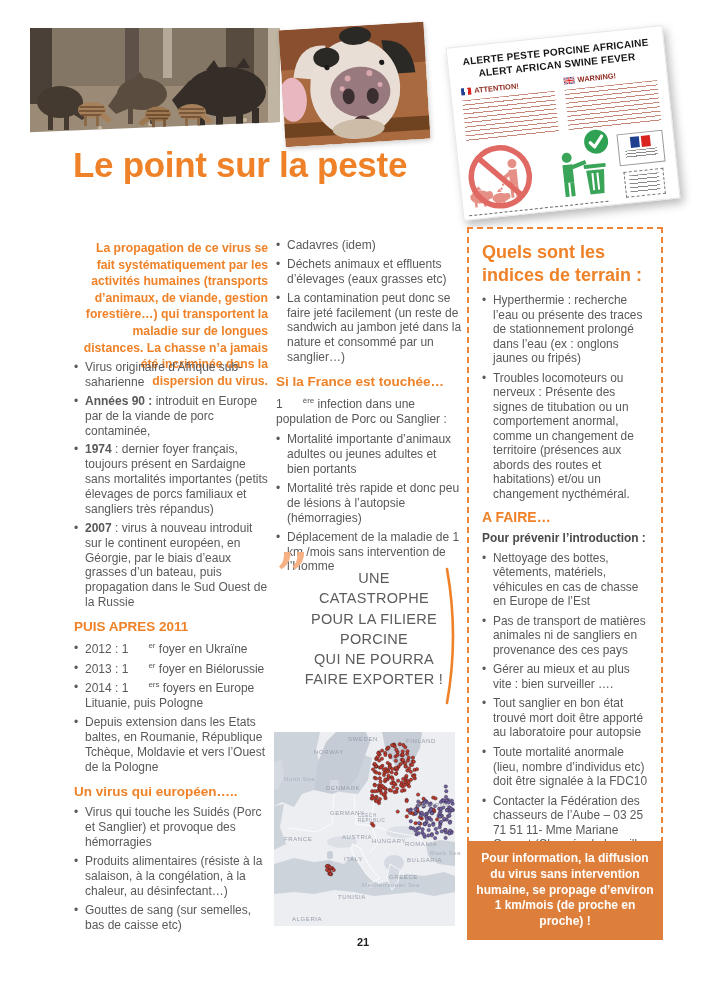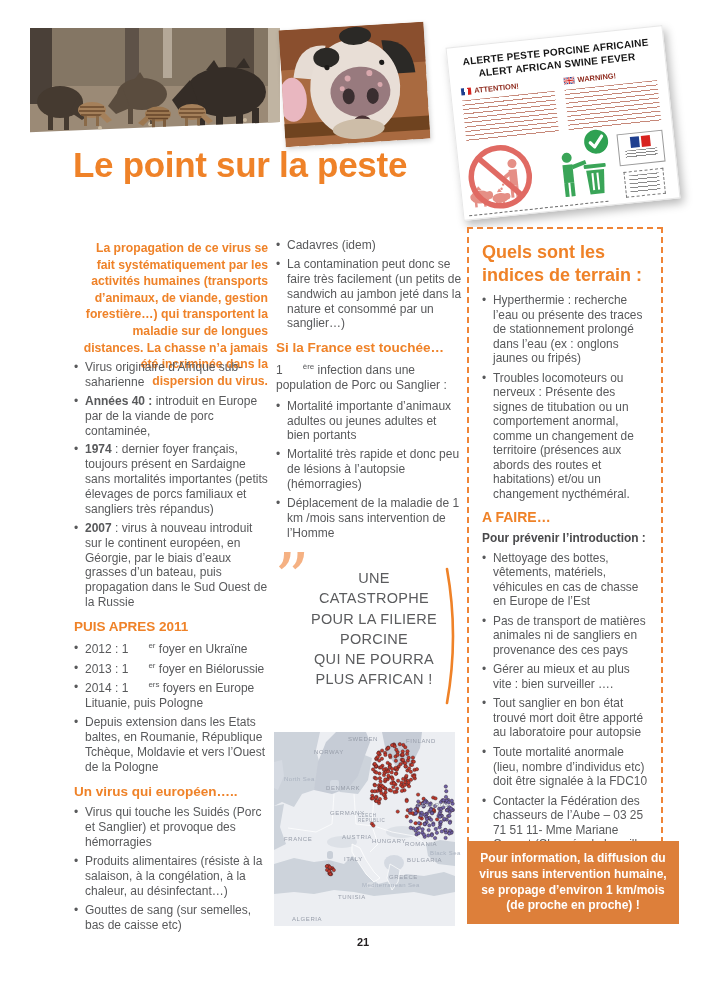--- a/index.html
+++ b/index.html
@@ -68,21 +68,21 @@
   .mlab.wrap { white-space:normal; width:30px; line-height:1.1; }
 
   
   .rightbox { left:467px; top:227px; width:196px; background:#fff; border:2px dashed #ef8436; padding:12px 13px 10px; }
   .rightbox .h1 { color:#ef8228; font-weight:bold; font-size:18px; line-height:1.25; margin-bottom:7px; }
   .rightbox { font-size:11.9px; line-height:1.22; }
   .rightbox .bullets li { margin-bottom:5px; }
   .rightbox .h2 { color:#ef8228; font-weight:bold; font-size:14px; margin:8px 0 5px; }
   .rightbox .sub { font-weight:bold; color:#4a4a4c; margin-bottom:5px; }
 
-  .infobox { left:467px; top:841px; width:212px; background:#dd7f3a; color:#fff; font-weight:bold;
+  .infobox { left:467px; top:841px; width:196px; background:#dd7f3a; color:#fff; font-weight:bold;
              font-size:12px; line-height:1.32; text-align:center; padding:10px 9px; }
 
   .pagenum { left:0; top:936px; width:726px; text-align:center; font-size:11px; font-weight:bold; color:#231f20; }
 </style>
 </head>
 <body>
 
 <div class="abs photo-left">
   <svg viewBox="0 0 250 112" preserveAspectRatio="none">
     <rect width="250" height="112" fill="#9b8a76"></rect>
@@ -265,21 +265,21 @@
 
 <h1 class="abs title">
   <div>Le point sur la peste</div>
 </h1>
 
 <p class="abs intro">La propagation de ce virus se fait systématiquement par les activités humaines (transports d’animaux, de viande, gestion forestière…) qui transportent la maladie sur de longues distances. La chasse n’a jamais été incriminée dans la dispersion du virus.</p>
 
 <div class="abs col col1">
   <ul class="bullets">
     <li><span class="b"></span><span>Virus originaire d’Afrique sub-saharienne</span></li>
-    <li><span class="b">Années 40 :</span><span> introduit en Europe par de la viande de porc contaminée,</span></li>
+    <li><span class="b">Années 90 :</span><span> introduit en Europe par de la viande de porc contaminée,</span></li>
     <li><span class="b">1974</span><span> : dernier foyer français, toujours présent en Sardaigne sans mortalités importantes (petits élevages de porcs familiaux et sangliers très répandus)</span></li>
     <li><span class="b">2007</span><span> : virus à nouveau introduit sur le continent européen, en Géorgie, par le biais d’eaux grasses d’un bateau, puis propagation dans le Sud Ouest de la Russie</span></li>
   </ul>
   <div class="h-orange">PUIS APRES 2011</div>
   <ul class="bullets">
     <li><span>2012 : 1</span><sup>er</sup><span> foyer en Ukraïne</span></li>
     <li><span>2013 : 1</span><sup>er</sup><span> foyer en Biélorussie</span></li>
     <li><span>2014 : 1</span><sup>ers</sup><span> foyers en Europe Lituanie, puis Pologne</span></li>
     <li><span>Depuis extension dans les Etats baltes, en Roumanie, République Tchèque, Moldavie et vers l’Ouest de la Pologne</span></li>
   </ul>
@@ -287,40 +287,41 @@
   <ul class="bullets">
     <li><span>Virus qui touche les Suidés (Porc et Sanglier) et provoque des hémorragies</span></li>
     <li><span>Produits alimentaires (résiste à la salaison, à la congélation, à la chaleur, au désinfectant…)</span></li>
     <li><span>Gouttes de sang (sur semelles, bas de caisse etc)</span></li>
   </ul>
 </div>
 
 <div class="abs col col2">
   <ul class="bullets">
     <li><span>Cadavres (idem)</span></li>
-    <li><span>La contamination peut donc se faire très facilement (un petits de sandwich au jambon jeté dans la nature et consommé par un sanglier…)</span></li>
+    <li><span>Déchets animaux et effluents d’élevages (eaux grasses etc)</span></li>
+    <li><span>La contamination peut donc se faire jeté facilement (un reste de sandwich au jambon jeté dans la nature et consommé par un sanglier…)</span></li>
   </ul>
   <div class="h-orange">Si la France est touchée…</div>
   <p class="lead"><span>1</span><sup>ère</sup><span> infection dans une population de Porc ou Sanglier :</span></p>
   <ul class="bullets">
     <li><span>Mortalité importante d’animaux adultes ou jeunes adultes et bien portants</span></li>
     <li><span>Mortalité très rapide et donc peu de lésions à l’autopsie (hémorragies)</span></li>
     <li><span>Déplacement de la maladie de 1 km /mois sans intervention de l’Homme</span></li>
   </ul>
 </div>
 
 <div class="abs quote">
   <span class="qmark">”</span>
   <div class="qtext">
     <div>UNE</div>
     <div>CATASTROPHE</div>
     <div>POUR LA FILIERE</div>
     <div>PORCINE</div>
     <div>QUI NE POURRA</div>
-    <div>PLUS AFRICAN !</div>
+    <div>FAIRE EXPORTER !</div>
   </div>
   <svg class="qarc" width="16" height="140" viewBox="0 0 16 140">
     <path d="M3,3 Q15,70 3,137" fill="none" stroke="#ef8228" stroke-width="2.6" stroke-linecap="round"></path>
   </svg>
 </div>
 
 <div class="abs map">
   <svg viewBox="0 0 181 194">
     <rect width="181" height="194" fill="#eceef2"></rect>
 

